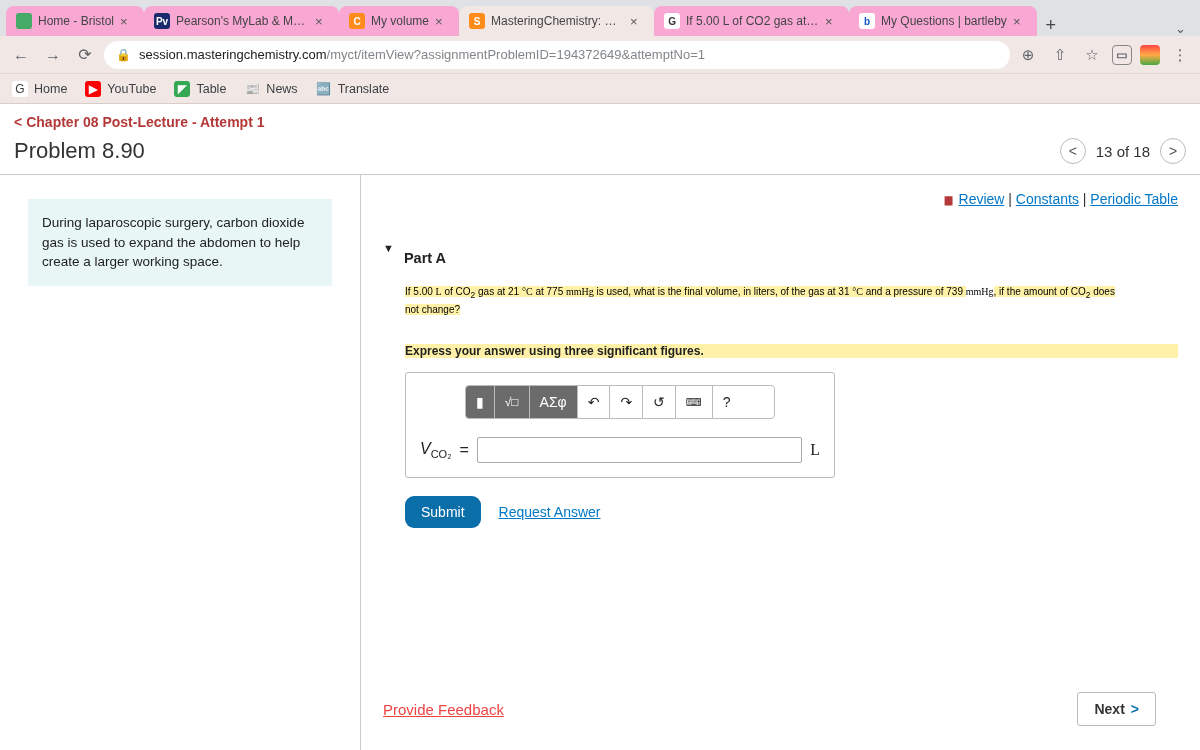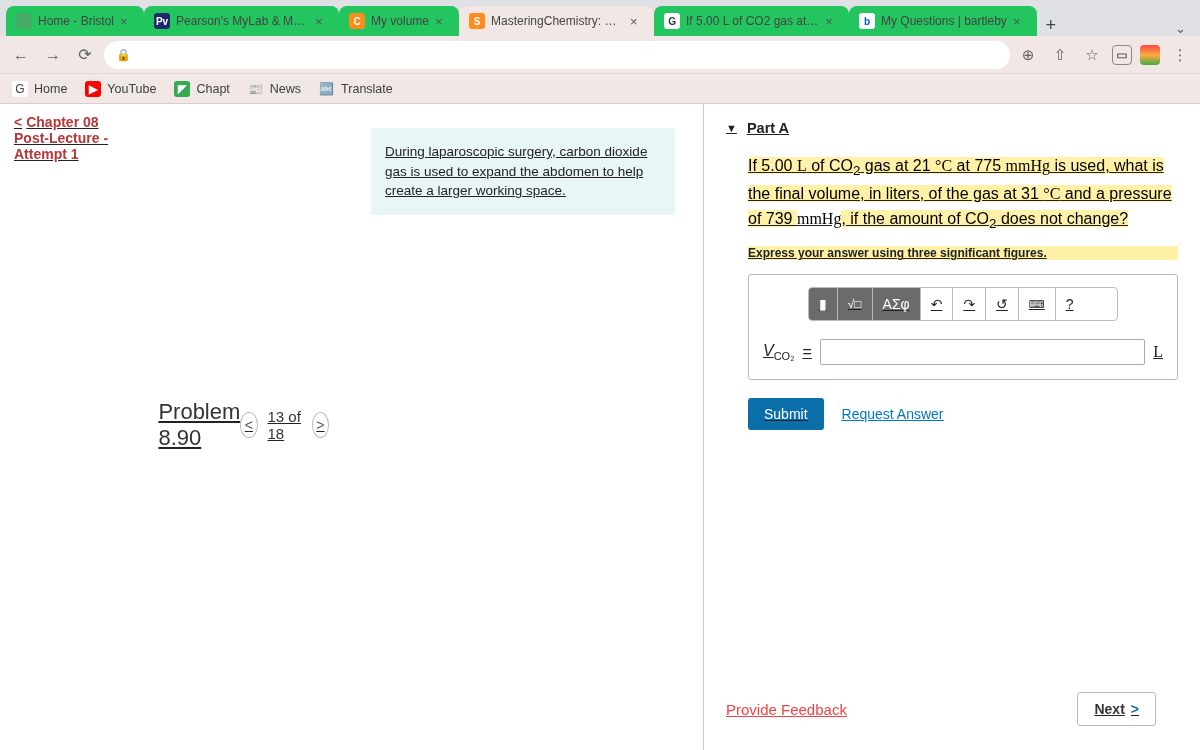--- a/index.html
+++ b/index.html
@@ -1,20 +1,20 @@
 <!DOCTYPE html>
 <html><head>
 <meta charset="utf-8">
 <style>
   * { box-sizing: border-box; margin: 0; padding: 0; font-family: Arial, Helvetica, sans-serif; }
   body { width: 1200px; height: 750px; background: #fff; overflow: hidden; font-size: 13px; color: #222; }
 
   
   .tabstrip { height: 36px; background: #dfe1e5; display: flex; align-items: flex-end; padding: 4px 6px 0 6px; }
-  .tab { display: flex; align-items: center; gap: 6px; height: 30px; padding: 0 10px; max-width: 195px; font-size: 12px; color: #444; border-top-left-radius: 8px; border-top-right-radius: 8px; background: #22c55e; white-space: nowrap; overflow: hidden; }
+  .tab { display: flex; align-items: center; gap: 6px; height: 30px; padding: 0 10px; max-width: 195px; font-size: 12px; color: #444; border-top-left-radius: 8px; border-top-right-radius: 8px; background: #f9a8d4; white-space: nowrap; overflow: hidden; }
   .tab.active { background: #f1e8e6; }
   .tab .favicon { width: 16px; height: 16px; flex: 0 0 16px; border-radius: 3px; display: flex; align-items: center; justify-content: center; font-size: 10px; font-weight: bold; }
   .tab .title { overflow: hidden; text-overflow: ellipsis; flex: 1 1 auto; min-width: 0; }
   .tab .close { flex: 0 0 14px; color: #555; font-size: 13px; }
   .newtab { width: 28px; display:flex; align-items:center; justify-content:center; color:#444; font-size:18px; }
   .tabstrip .chev { margin-left:auto; padding:0 8px; color:#555; }
 
   .addrrow { height: 38px; background: #f1e8e6; display:flex; align-items:center; padding: 0 8px; gap: 6px; border-bottom: 1px solid #e3d6d3; }
   .nav-ico { width: 26px; height: 26px; display:flex; align-items:center; justify-content:center; color:#5f6368; font-size:16px; border-radius:50%; }
   .addrbar { flex:1; height:28px; background:#fff; border-radius:14px; display:flex; align-items:center; padding:0 12px; font-size:13px; color:#202124; gap:8px;}
@@ -23,59 +23,59 @@
   .addrbar .url .dim { color:#80868b; }
   .right-icons { display:flex; align-items:center; gap:8px; color:#5f6368; }
   .right-icons .ico { width:24px; text-align:center; font-size:15px;}
   .ext-ico { width:20px; height:20px; display:flex; align-items:center; justify-content:center; border-radius:4px; font-size:12px; font-weight:bold; }
 
   .bookbar { height: 30px; background:#f1e8e6; display:flex; align-items:center; padding: 0 12px; gap:18px; font-size:12.5px; color:#3c4043; border-bottom:1px solid #d9cdc9;}
   .bm { display:flex; align-items:center; gap:6px; }
   .bm .ico { width:16px; height:16px; display:flex; align-items:center; justify-content:center; font-size:12px; border-radius:3px;}
 
   
-  .page { height: calc(750px - 36px - 38px - 30px); display:flex; flex-direction:row;text-decoration:underline; }
+  .page { height: calc(750px - 36px - 38px - 30px); display:flex; flex-direction:column; }
   .crumb { padding: 10px 14px 2px; color:#b43838; font-size:14px; font-weight:bold; }
   .crumb .chev { margin-right:4px;}
   .headrow { padding: 6px 14px 10px; display:flex; align-items:center; }
   .headrow h1 { font-size:22px; font-weight:400; color:#333; }
   .pager { margin-left:auto; display:flex; align-items:center; gap:10px; font-size:15px; color:#333;}
   .circ { width:26px; height:26px; border:1px solid #bbb; border-radius:50%; display:flex; align-items:center; justify-content:center; color:#555; font-size:14px;}
   hr.sep { border:none; border-top:1px solid #ccc; }
 
   .body { flex:1; display:flex; min-height:0; }
   .leftcol { width: 360px; padding: 24px 28px; }
   .stem { background:#e8f6f6; padding: 14px; font-size:13.5px; line-height:1.45; color:#222;}
 
   .rightcol { flex:1; border-left:1px solid #ccc; padding: 16px 22px 0 22px; display:flex; flex-direction:column; min-height:0;}
   .toplinks { text-align:right; font-size:14px; color:#0077c8; margin-bottom:22px;}
   .toplinks a { color:#0077c8; text-decoration:underline; }
   .toplinks .rev-ico { color:#b43838; margin-right:4px; font-size:12px; letter-spacing:-3px;}
   .partline { display:flex; align-items:center; gap:10px; margin-bottom:18px;}
   .partline .tri { font-size:11px;}
-  .partline .lbl { font-weight:bold; font-size:14.5px;}
-
-  .qtext { font-size:16px; line-height:1.55; color:#000; margin: 0 0 8px 22px; max-width: 720px;}
+  .partline .lbl { font-weight:bold; font-size:14.5px;margin-top:21px;}
+
+  .qtext { font-size:10px; line-height:1.55; color:#000; margin: 0 0 23px 22px; max-width: 720px;}
   .hl { background: #fff2a8; }
   .instr { font-weight:bold; font-size:12px; margin: 4px 0 14px 22px;}
   .serif { font-family: Georgia, 'Times New Roman', serif; }
 
   .ansbox { border:1px solid #bbb; border-radius:3px; margin-left:22px; width: 430px; padding: 12px 14px 14px; }
   .toolbar { display:flex; align-items:stretch; border:1px solid #bbb; border-radius:4px; overflow:hidden; height:34px; width: 310px; margin: 0 auto 18px;}
   .tbtn { flex:0 0 auto; padding: 0 10px; display:flex; align-items:center; justify-content:center; border-right:1px solid #bbb; font-size:14px; background:#fff;}
   .tbtn.dark { background:#6b6b6b; color:#fff;}
   .tbtn:last-child { border-right:none;}
   .eqline { display:flex; align-items:center; gap:8px; font-size:16px;}
   .eqline .var { font-style:italic; font-family: Georgia, serif;}
   .eqline .sub { font-size:11px; vertical-align:sub; font-style:normal;}
   .eqline input { flex:1; height:26px; border:1px solid #aaa; border-radius:2px; padding:0 6px; font-size:14px;}
   .eqline .unit { font-family: Georgia, serif;}
 
   .actions { margin: 18px 0 0 22px; display:flex; align-items:center; gap:18px;}
-  .submit { background:#0a6ea8; color:#fff; border:none; padding:8px 16px; border-radius:3px; font-size:14px;}
+  .submit { background:#0a6ea8; color:#fff; border:none; padding:8px 16px; border-radius:9px; font-size:14px;}
   .reqans { color:#0077c8; text-decoration:underline; font-size:14px;}
 
   .footer { margin-top:auto; padding: 30px 22px 24px 0; display:flex; align-items:center;}
   .feedback { color:#ef4444; text-decoration:underline; font-size:15px;}
   .nextbtn { margin-left:auto; border:1px solid #bbb; background:#fff; padding:8px 16px; border-radius:3px; font-size:14px; font-weight:bold; color:#333; display:flex; align-items:center; gap:6px;}
   .nextbtn .ar { color:#0a6ea8;}
 </style>
 </head>
 <body>
 
@@ -116,20 +116,23 @@
   <div class="newtab">+</div>
   <div class="chev">⌄</div>
 </div>
 
 <div class="addrrow">
   <div class="nav-ico">←</div>
   <div class="nav-ico">→</div>
   <div class="nav-ico">⟳</div>
   <div class="addrbar">
     <span class="lock">🔒</span>
+    <span class="url">
+      <span>session.masteringchemistry.com</span><span class="dim">/myct/itemView?assignmentProblemID=194372649&amp;attemptNo=1</span>
+    </span>
   </div>
   <div class="right-icons">
     <span class="ico">⊕</span>
     <span class="ico">⇧</span>
     <span class="ico">☆</span>
     <span class="ext-ico" style="border:1px solid #888;">▭</span>
     <span class="ext-ico" style="background:linear-gradient(#f44,#fa4,#4a4);"></span>
     <span class="ico">⋮</span>
   </div>
 </div>
@@ -138,21 +141,21 @@
     <div class="bm">
       <span class="ico" style="background: rgb(255, 255, 255);">G</span>
       <span>Home</span>
     </div>
     <div class="bm">
       <span class="ico" style="background: rgb(255, 0, 0); color: rgb(255, 255, 255);">▶</span>
       <span>YouTube</span>
     </div>
     <div class="bm">
       <span class="ico" style="background: rgb(52, 168, 83); color: rgb(255, 255, 255);">◤</span>
-      <span>Chapt</span>
+      <span>Table</span>
     </div>
     <div class="bm">
       <span class="ico">📰</span>
       <span>News</span>
     </div>
     <div class="bm">
       <span class="ico">🔤</span>
       <span>Translate</span>
     </div>
   </div>
@@ -170,20 +173,28 @@
     </div>
   </div>
   <hr class="sep">
 
   <div class="body">
     <div class="leftcol">
       <div class="stem">During laparoscopic surgery, carbon dioxide gas is used to expand the abdomen to help create a larger working space.</div>
     </div>
 
     <div class="rightcol">
+      <div class="toplinks">
+        <span class="rev-ico">▮▮</span>
+        <a>Review</a>
+        <span style="color:#333"> | </span>
+        <a>Constants</a>
+        <span style="color:#333"> | </span>
+        <a>Periodic Table</a>
+      </div>
 
       <div class="partline">
         <span class="tri">▼</span>
         <span class="lbl">Part A</span>
       </div>
 
       <div class="qtext">
         <span class="hl"><span>If 5.00 </span><span class="serif">L</span><span> of </span><span class="serif"><span>CO</span><sub>2</sub></span><span> gas at 21 </span><span class="serif">°C</span><span> at 775 </span><span class="serif">mmHg</span><span> is used, what is the final volume, in liters, of the gas at 31 </span><span class="serif">°C</span><span> and a pressure of 739 </span></span><span class="serif">mmHg</span><span class="hl"><span>, if the amount of </span><span class="serif"><span>CO</span><sub>2</sub></span><span> does not change?</span></span>
       </div>
 

